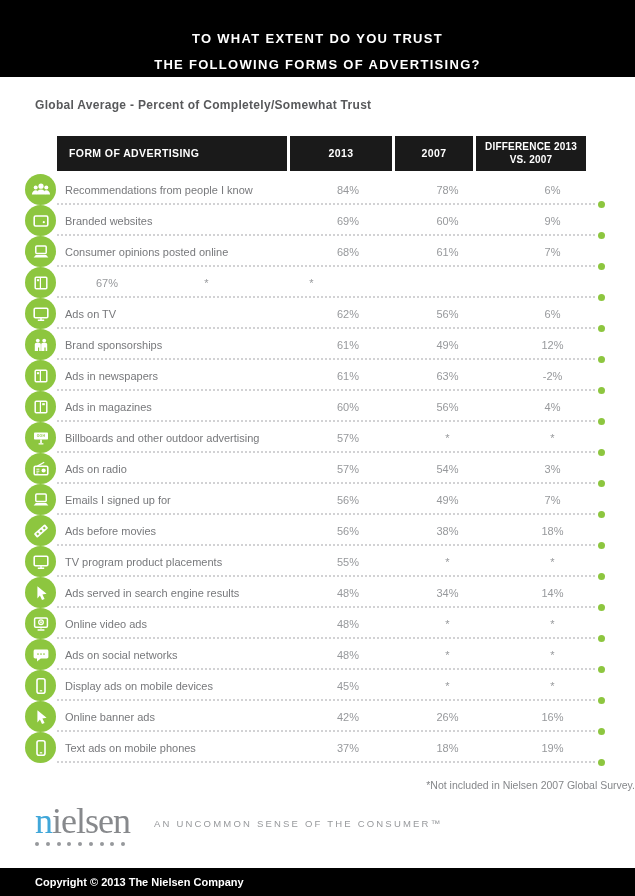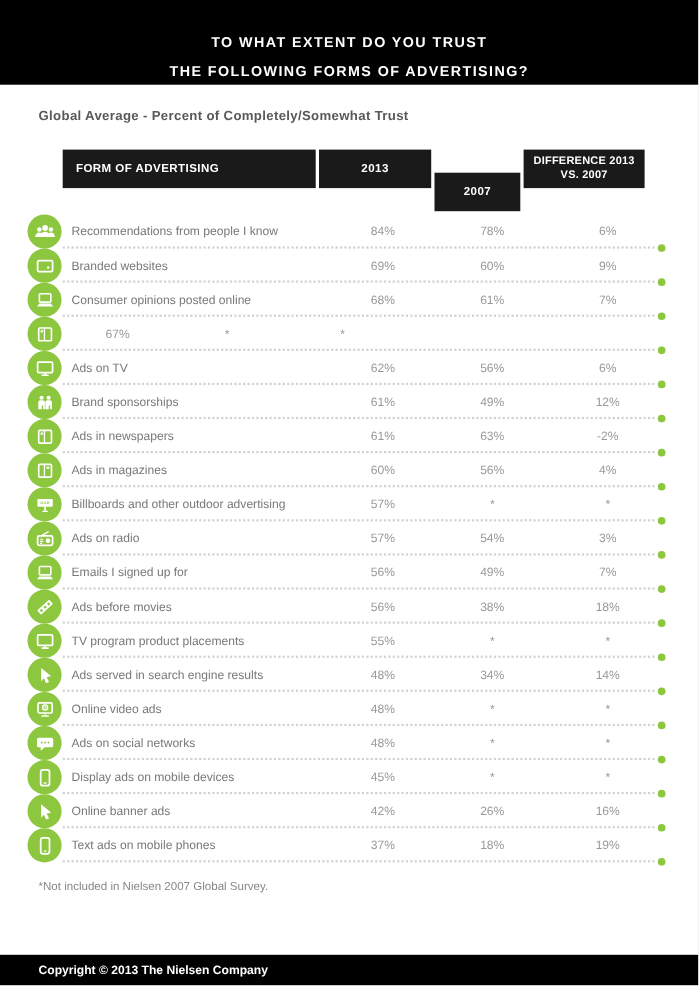--- a/index.html
+++ b/index.html
@@ -9,35 +9,35 @@
           padding-top:26px;box-sizing:border-box;}
   .topbar .tline{font-size:13px;font-weight:bold;letter-spacing:1.3px;line-height:26px;}
   .subtitle{margin:21px 0 0 35px;font-size:12px;font-weight:bold;color:#58595b;letter-spacing:0.3px;}
   .table{margin:24px 0 0 25px;width:584px;}
   .thead{display:flex;margin-left:32px;}
   .th{background:#1a1a1a;color:#ffffff;font-size:10.5px;font-weight:bold;height:35px;
       display:flex;align-items:center;justify-content:center;letter-spacing:0.4px;
       box-sizing:border-box;text-align:center;line-height:1.25;}
   .th1{width:230px;justify-content:flex-start;padding-left:12px;margin-right:3px;}
   .th2{width:102px;margin-right:3px;}
-  .th3{width:78px;margin-right:3px;margin-top:21px;}
+  .th3{width:78px;margin-right:3px;}
   .th4{width:110px;font-size:10px;letter-spacing:0.2px;padding:0 6px;}
   .rows{margin-top:3px;}
   .row{height:31px;display:flex;align-items:center;position:relative;}
   .row::after{content:"";position:absolute;left:32px;right:14px;bottom:0;
               border-bottom:2px dotted #d2d2d4;}
   .enddot{position:absolute;right:4px;bottom:-3px;width:7px;height:7px;border-radius:50%;
           background:#8dc63f;z-index:2;}
   .icon{width:31px;height:31px;border-radius:50%;background:#8dc63f;display:flex;
         align-items:center;justify-content:center;flex:none;z-index:1;}
   .icon svg{width:20px;height:20px;display:block;}
   .label{flex:1;padding-left:9px;font-size:11px;color:#77787b;}
   .val{text-align:center;font-size:11px;color:#97999c;}
   .v1{width:102px;}.v2{width:97px;}.v3{width:113px;}
-  .foot{margin:15px 0 0 35px;font-size:10.5px;color:#85878a;line-height:15px;}
+  .foot{margin:15px 0 0 35px;font-size:10.5px;color:#85878a;line-height:15px;text-align:right;}
   .logoRow{margin:11px 0 0 35px;display:flex;align-items:flex-start;}
   .logoText{font-family:"Liberation Serif",serif;font-size:36px;color:#87898c;
             letter-spacing:-1px;line-height:34px;}
   .logoText .blue{color:#41a7d9;}
   .dots{display:flex;justify-content:space-between;width:90px;margin-top:4px;}
   .dots i{width:4px;height:4px;border-radius:50%;background:#97999c;}
   .tagline{margin-left:24px;font-size:9.5px;letter-spacing:2.2px;color:#97999c;padding-top:14px;}
   .copyright{position:absolute;left:0;bottom:0;width:100%;height:28px;background:#000000;
              color:#ffffff;font-size:11px;font-weight:bold;line-height:28px;padding-left:35px;
              box-sizing:border-box;}
@@ -345,16 +345,33 @@
     <span class="val v3">19%</span>
     <span class="enddot"></span>
   </div>
 </div>
   </div>
 
   <div class="foot">
     <div>*Not included in Nielsen 2007 Global Survey.</div>
   </div>
 
+  <div class="logoRow">
+    <div>
+      <div class="logoText"><span class="blue">n</span><span>ielsen</span></div>
+      <div class="dots">
+          <i></i>
+          <i></i>
+          <i></i>
+          <i></i>
+          <i></i>
+          <i></i>
+          <i></i>
+          <i></i>
+          <i></i>
+        </div>
+    </div>
+    <div class="tagline">AN UNCOMMON SENSE OF THE CONSUMER™</div>
+  </div>
 
   <div class="copyright">Copyright © 2013 The Nielsen Company</div>
 
 </div>
 
 </body></html>

